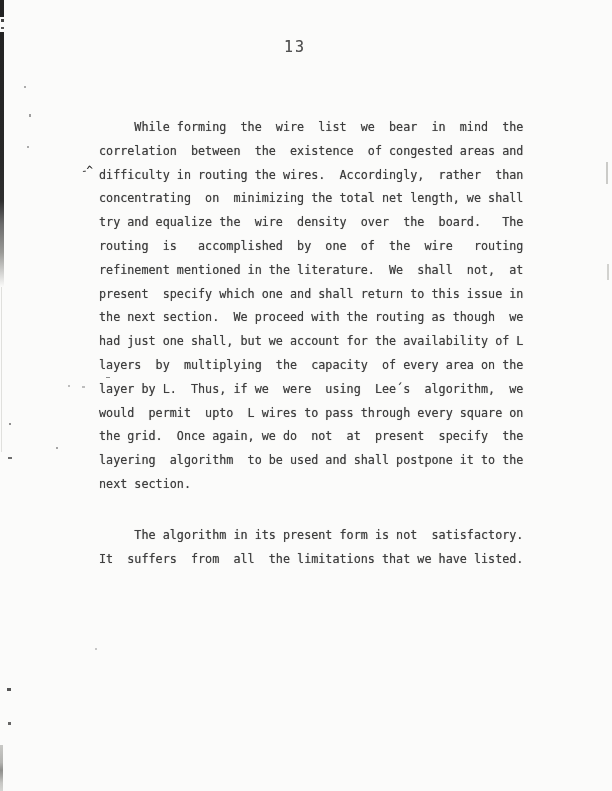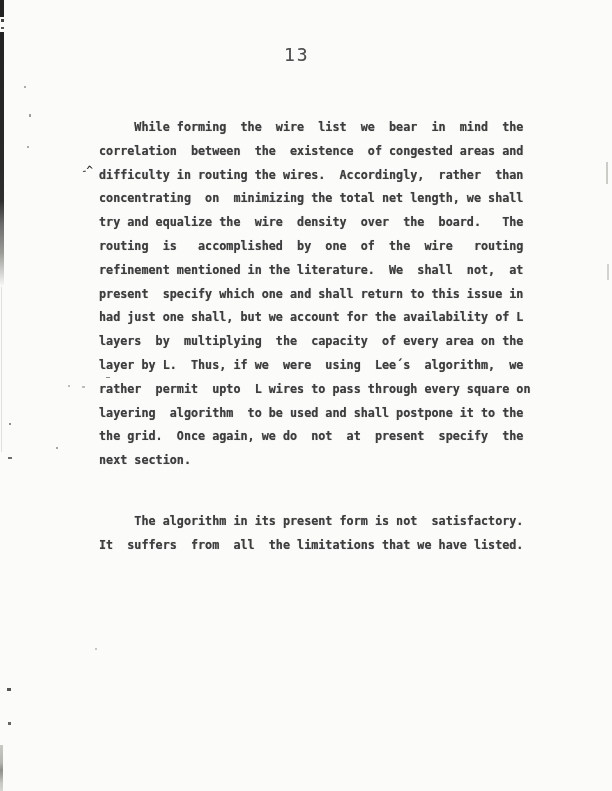--- a/index.html
+++ b/index.html
@@ -15,37 +15,37 @@
     overflow: hidden;
     font-family: "DejaVu Sans Mono", "Liberation Mono", monospace;
   }
   .page {
     position: relative;
     width: 612px; height: 791px;
     background: var(--paper);
   }
   .page-number {
     position: absolute;
-    left: 284px; top: 44px;
-    font-size: 18px;
+    left: 284px; top: 38px;
+    font-size: 15px;
     letter-spacing: 2px;
     color: var(--page_number_ink);
     text-shadow: 0 0 0.5px rgba(80,80,80,0.55);
   }
   .body-text {
     position: absolute;
     left: 99px; top: 116px;
     width: 440px;
     font-size: 11.75px;
     line-height: 23.8px;
     color: var(--ink);
     text-shadow: 0 0 0.7px rgba(62,62,62,0.65);
   }
-  .paragraph .line { white-space: pre; font-weight: bold; }
-  .paragraph.para-2 { margin-top: 37px; }
+  .paragraph .line { white-space: pre; }
+  .paragraph.para-2 { margin-top: 27px; }
   .arrow-mark {
     position: absolute;
     left: 81px; top: 164px;
     font-size: 11px;
     letter-spacing: -1px;
     color: #3a3a3a;
     transform: rotate(-4deg);
     text-shadow: 0 0 0.5px rgba(50,50,50,0.7);
   }
   
@@ -124,26 +124,27 @@
   <div class="body-text">
     <div class="paragraph para-1">
         <div class="line">     While forming  the  wire  list  we  bear  in  mind  the</div>
         <div class="line">correlation  between  the  existence  of congested areas and</div>
         <div class="line">difficulty in routing the wires.  Accordingly,  rather  than</div>
         <div class="line">concentrating  on  minimizing the total net length, we shall</div>
         <div class="line">try and equalize the  wire  density  over  the  board.   The</div>
         <div class="line">routing  is   accomplished  by  one  of  the  wire   routing</div>
         <div class="line">refinement mentioned in the literature.  We  shall  not,  at</div>
         <div class="line">present  specify which one and shall return to this issue in</div>
+        <div class="line">the next section.  We proceed with the routing as though  we</div>
         <div class="line">had just one shall, but we account for the availability of L</div>
         <div class="line">layers  by  multiplying  the  capacity  of every area on the</div>
         <div class="line">layer by L.  Thus, if we  were  using  Lee´s  algorithm,  we</div>
-        <div class="line">rather  permit  upto  L wires to pass through every square on</div>
+        <div class="line">would  permit  upto  L wires to pass through every square on</div>
+        <div class="line">the grid.  Once again, we do  not  at  present  specify  the</div>
         <div class="line">layering  algorithm  to be used and shall postpone it to the</div>
-        <div class="line">the grid.  Once again, we do  not  at  present  specify  the</div>
         <div class="line">next section.</div>
       </div>
     <div class="paragraph para-2">
         <div class="line">     The algorithm in its present form is not  satisfactory.</div>
         <div class="line">It  suffers  from  all  the limitations that we have listed.</div>
       </div>
   </div>
 
 </div>
 

